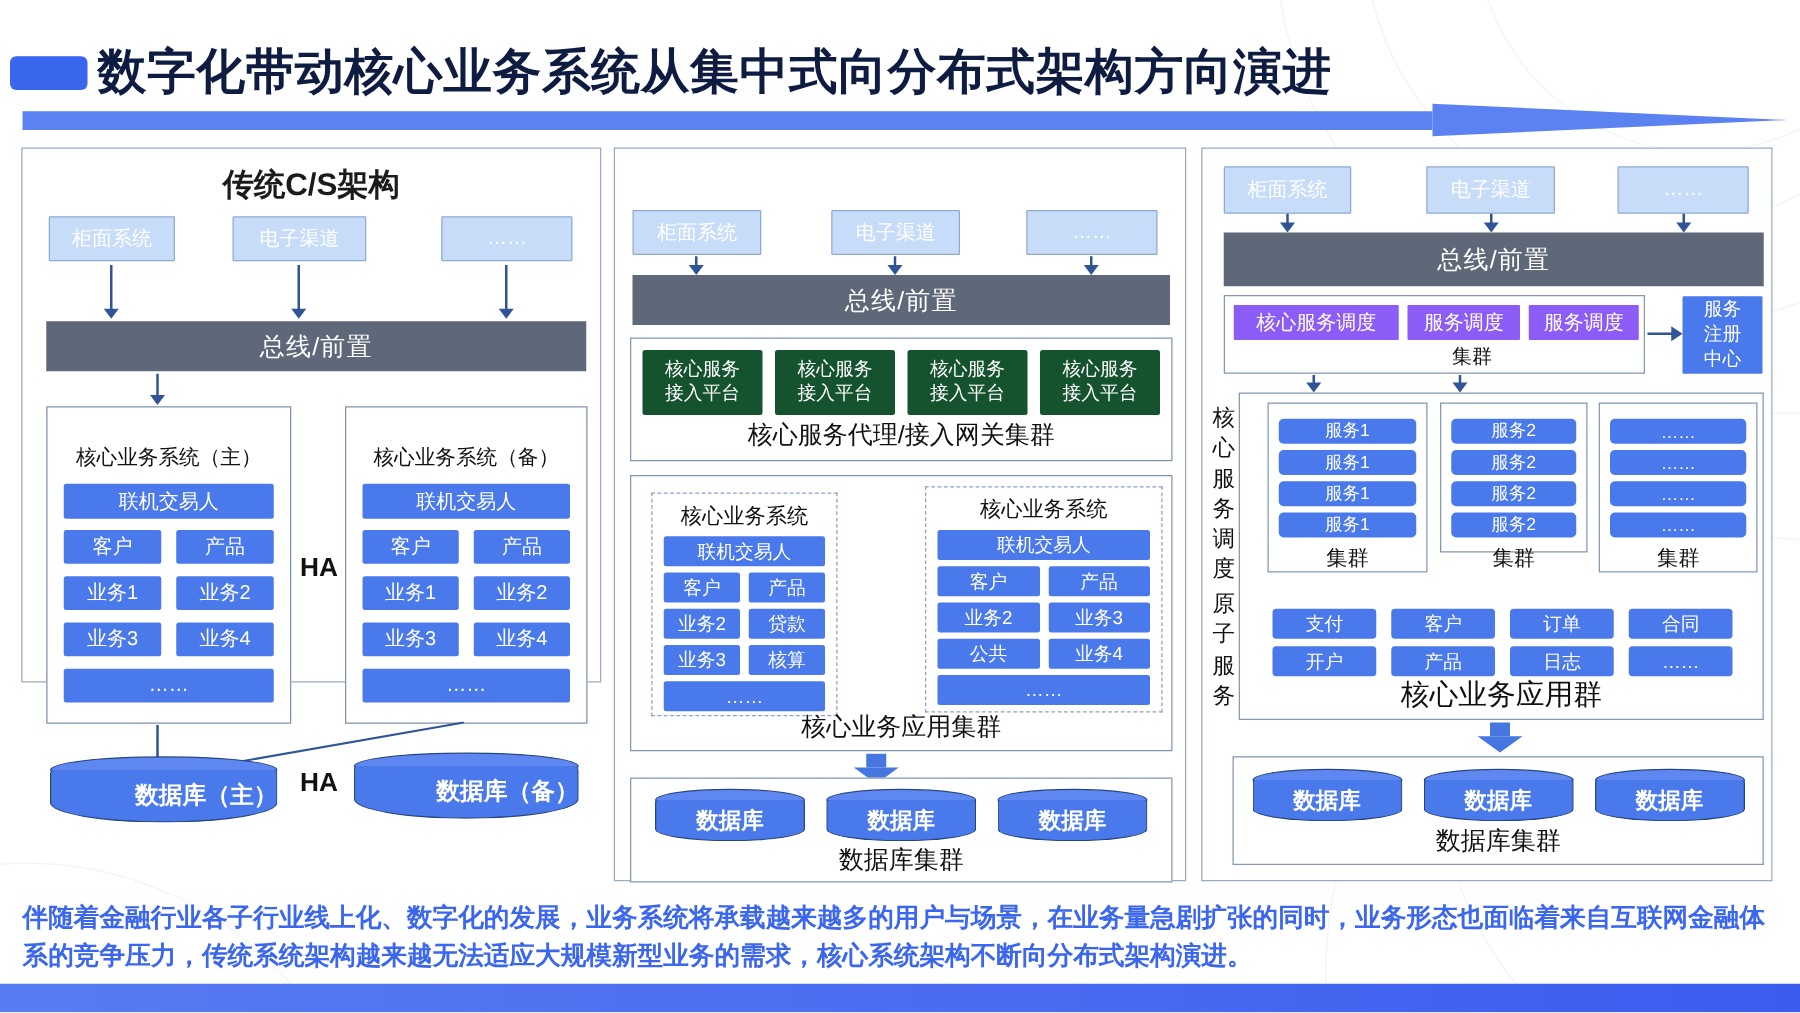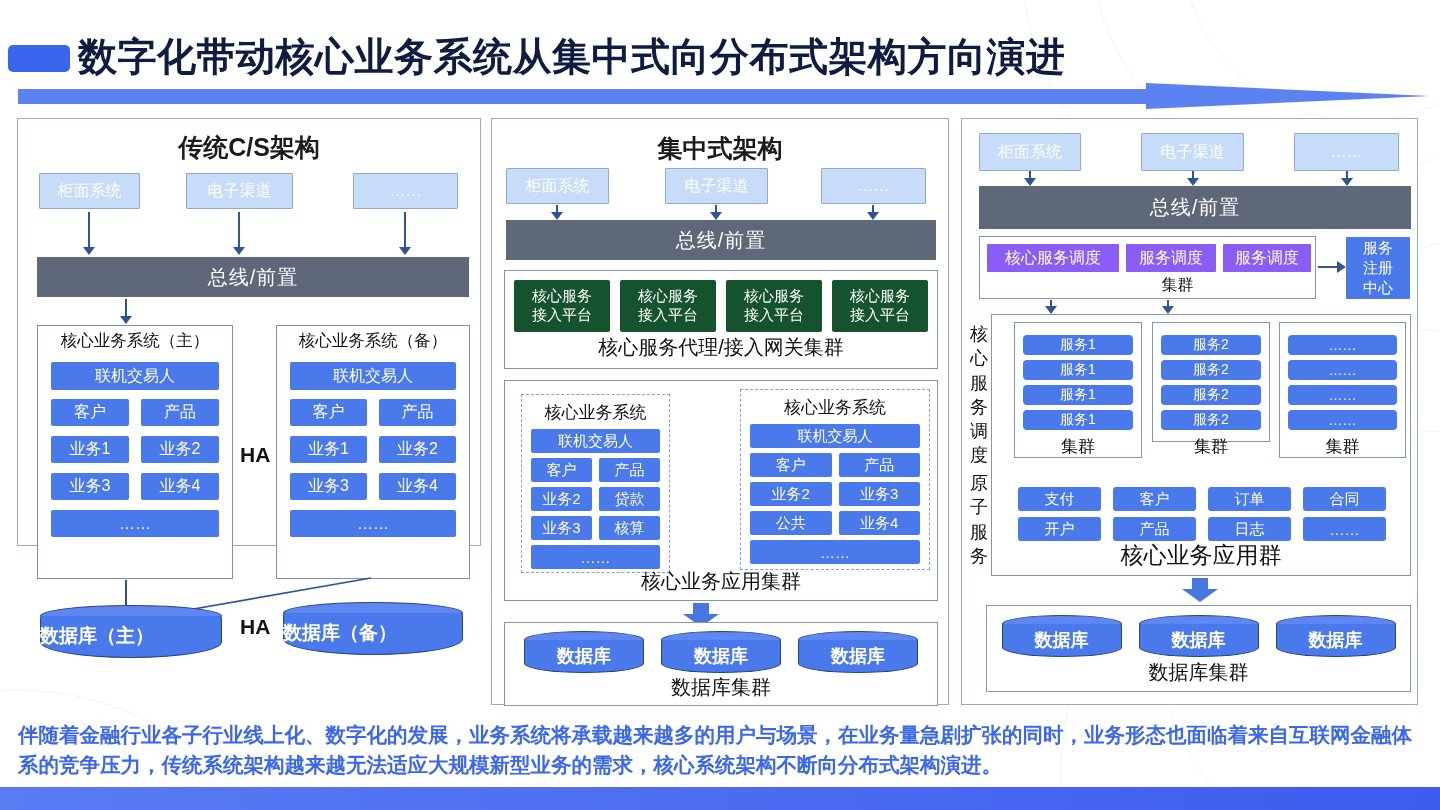--- a/index.html
+++ b/index.html
@@ -34,34 +34,34 @@
   .ah .head{position:absolute;right:0;top:50%;margin-top:-6px;width:0;height:0;
             border-top:6px solid transparent;border-bottom:6px solid transparent;border-left:9px solid #2F5597;}
   
   .fat{position:absolute;width:36px;height:24px;}
   .fat .stem{position:absolute;left:50%;margin-left:-8px;top:0;width:16px;height:11px;background:#4677E0;}
   .fat .head{position:absolute;top:11px;left:50%;margin-left:-18px;width:0;height:0;
              border-left:18px solid transparent;border-right:18px solid transparent;border-top:13px solid #4677E0;}
 
   
   .sysbox{position:absolute;border:1.5px solid #7F93AD;background:#fff;box-sizing:border-box;}
-  .sysbox .st{margin-top:4px;text-align:center;font-size:16.5px;color:#111;white-space:nowrap;}
+  .sysbox .st{margin-top:29px;text-align:center;font-size:16.5px;color:#111;white-space:nowrap;}
   .sysbody{margin:10px 13px 0 13px;}
   .bbar{height:28px;background:#4A79EC;color:#fff;font-size:16px;display:flex;align-items:center;justify-content:center;border-radius:2px;}
   .cellgrid{display:grid;grid-template-columns:1fr 1fr;gap:10px 12px;margin-top:9px;}
   .cell{height:27px;background:#4A79EC;color:#fff;font-size:16px;display:flex;align-items:center;justify-content:center;border-radius:2px;}
   .morebar{margin-top:10px;height:27px;background:#4A79EC;color:#fff;font-size:16px;display:flex;align-items:center;justify-content:center;border-radius:2px;}
   .ha{position:absolute;font-size:21px;font-weight:600;color:#111;}
 
   
   .cyl{position:absolute;}
   .cyl .ctop{position:absolute;left:0;right:0;top:0;height:22px;background:#5F87F2;border:1.6px solid #27477F;border-radius:50%;box-sizing:border-box;}
   .cyl .cbody{position:absolute;left:0;right:0;top:11px;bottom:0;background:#4A79EC;border:1.6px solid #27477F;border-top:none;
               border-radius:4px 4px 90px 90px / 3px 3px 16px 16px;box-sizing:border-box;}
-  .cyl .ctxt{position:absolute;left:0;right:0;text-align:left;color:#fff;font-weight:600;}
+  .cyl .ctxt{position:absolute;left:0;right:0;text-align:right;color:#fff;font-weight:600;}
 
   
   .cbox{position:absolute;border:1.5px solid #8496B0;background:#fff;box-sizing:border-box;}
   .dashedbox{position:absolute;border:1.6px dashed #8AA0C4;background:#fff;box-sizing:border-box;}
   .label20{position:absolute;left:0;right:0;text-align:center;font-size:20px;color:#111;}
   .prewrap{white-space:pre-line;}
 
   
   .gwrow{position:absolute;left:9px;right:9px;top:9px;display:flex;gap:10px;}
   .gwbox{flex:1;height:52px;background:#14532d;color:#fff;font-size:15px;line-height:1.25;text-align:center;
@@ -200,21 +200,20 @@
     </div>
     <div class="ha" style="left:222px;top:496px;">HA</div>
     <div class="cyl" style="left:265px;top:483px;width:180px;height:53px;">
       <span class="ctop"></span>
         <span class="cbody"></span>
       <span class="ctxt" style="top:18px;font-size:19px;">数据库（备）</span>
     </div>
   </div>
 
   <div class="panel" id="panel-mid">
-    <div class="ptitle" style="top:13px;">集中式架构</div>
 
     <div class="chbox" style="left:14px;top:49px;width:103px;">柜面系统</div>
     <div class="chbox" style="left:173px;top:49px;width:103px;">电子渠道</div>
     <div class="chbox" style="left:329px;top:49px;width:105px;">……</div>
 
     <div class="av" style="left:58px;top:86px;height:15px;">
         <span class="stem"></span>
         <span class="head"></span>
       </div>
     <div class="av" style="left:217px;top:86px;height:15px;">

